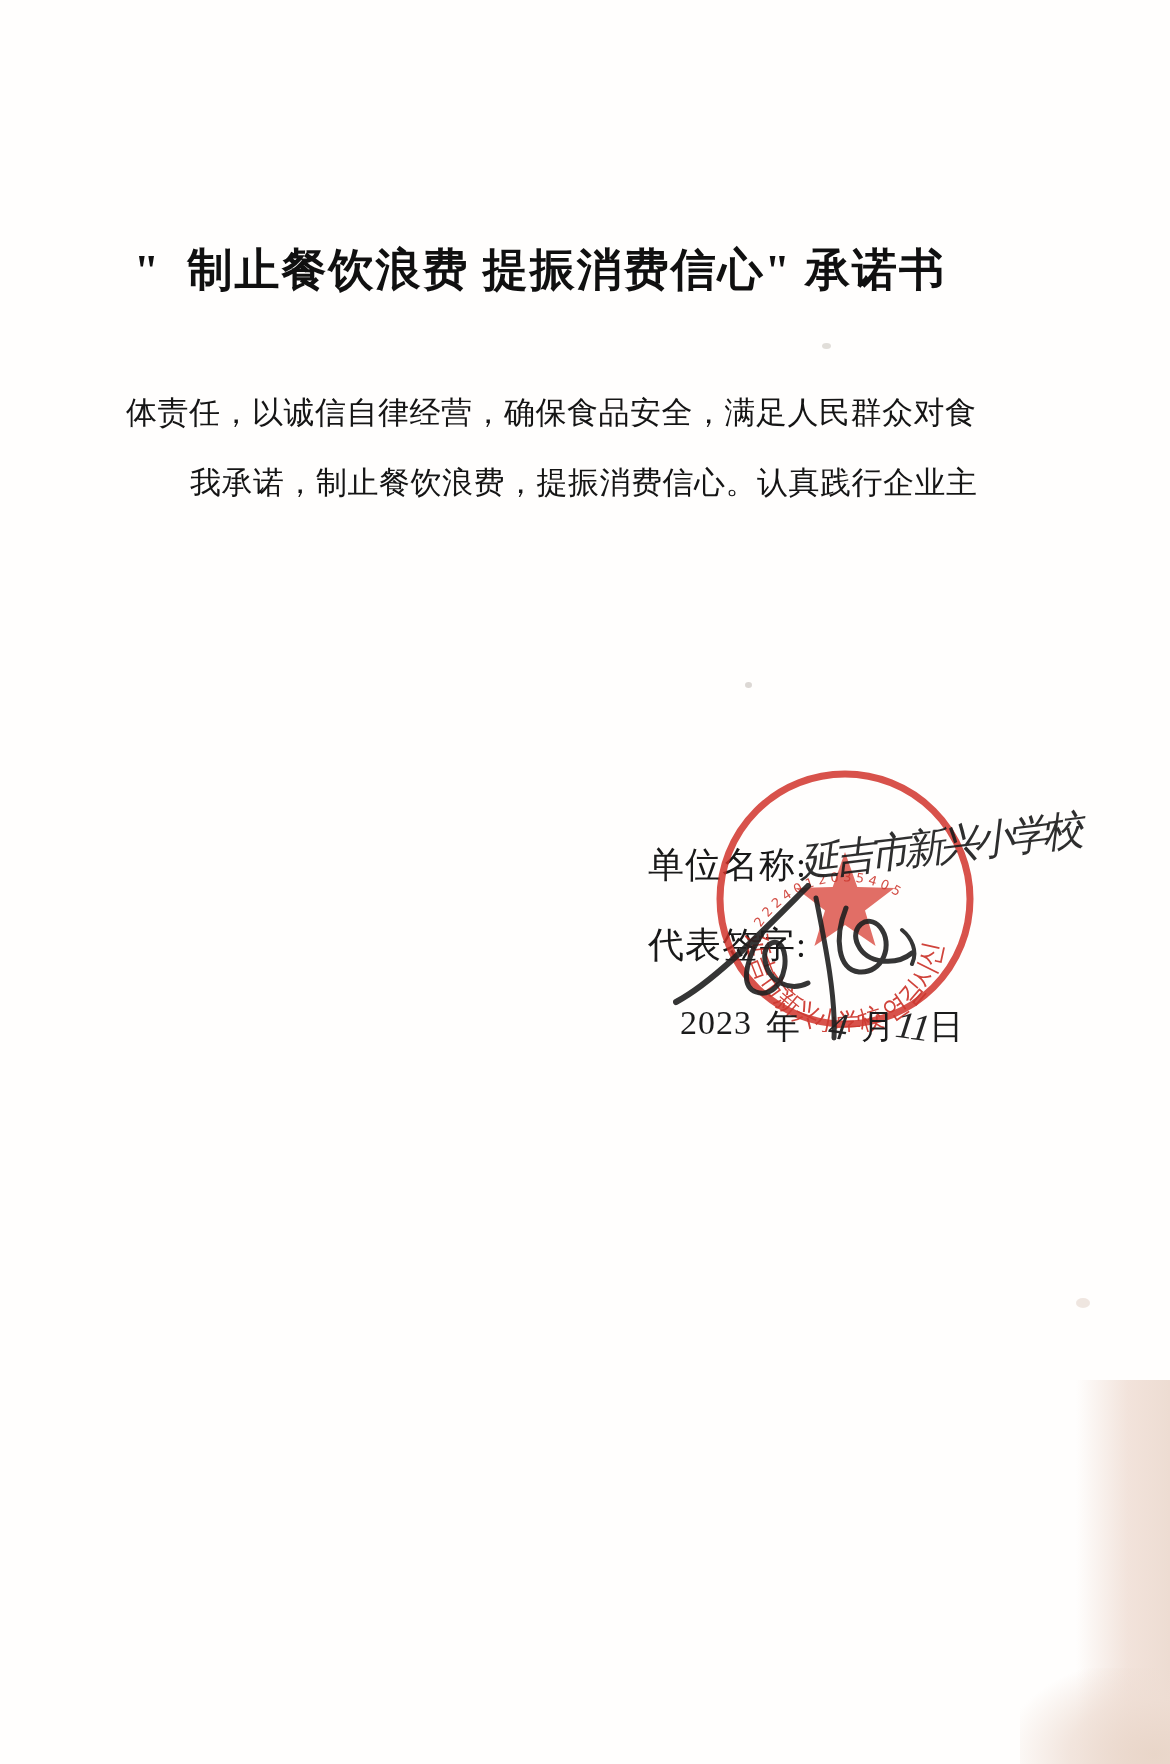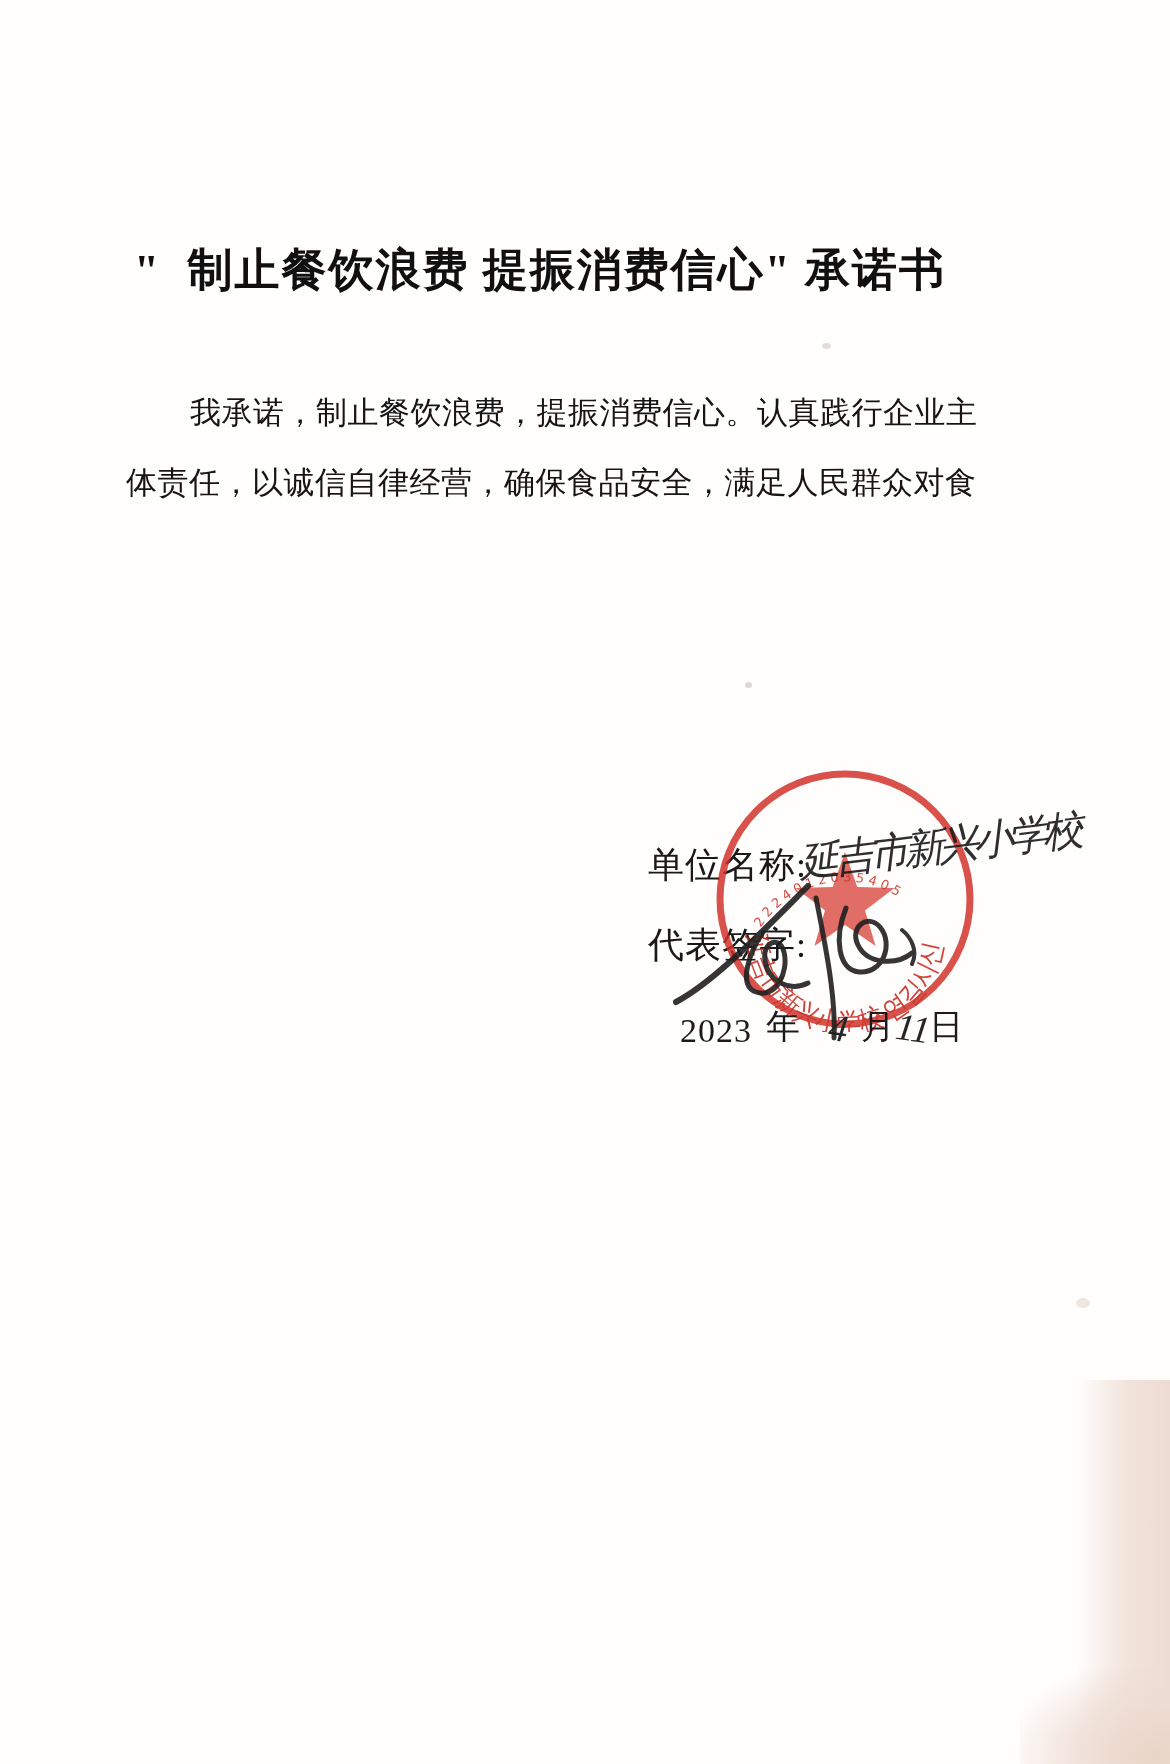--- a/index.html
+++ b/index.html
@@ -44,21 +44,21 @@
   .unit-handwriting{
     position:absolute;left:798px;top:818px;width:300px;
     font-size:41px;letter-spacing:-6px;
     transform:rotate(-7deg);
     opacity:.92;
     z-index:6;
     white-space:pre;
   }
   .date-row{
     position:absolute;left:680px;top:1004px;
-    display:flex;align-items:flex-end;
+    display:flex;align-items:flex-start;
     font-size:34px;letter-spacing:1px;color:#1b1b1b;
     z-index:6;
   }
   .date-row .printed{white-space:pre;}
   .date-hand{
     font-size:38px;letter-spacing:-1px;
     transform:rotate(8deg);
     display:inline-block;
     color:#262626;
   }
@@ -90,22 +90,22 @@
   .dot3{left:1076px;top:1298px;width:14px;height:10px;background:#e4d6cd;border-radius:50%;opacity:.6;}
 </style>
 </head>
 <body>
 
 <div id="page">
 
   <div class="doc-title">"  制止餐饮浪费 提振消费信心" 承诺书</div>
 
   <div class="paragraph">
+    <div class="line">体责任，以诚信自律经营，确保食品安全，满足人民群众对食</div>
     <div class="line first">我承诺，制止餐饮浪费，提振消费信心。认真践行企业主</div>
-    <div class="line">体责任，以诚信自律经营，确保食品安全，满足人民群众对食</div>
   </div>
 
   <svg class="seal" viewBox="0 0 266 266" xmlns="http://www.w3.org/2000/svg">
     <defs>
       <path id="arcTop" d="M 36 169 A 97 97 0 1 0 230 169" fill="none"></path>
       <path id="arcBottom" d="M 42 174 A 100 100 0 0 1 224 174" fill="none"></path>
     </defs>
     <circle cx="133" cy="133" r="125" fill="none" stroke="#cf2f27" stroke-width="7" opacity="0.9"></circle>
     <polygon points="133,86 145.3,121 182.5,121.9 153,144.5 163.6,180.1 133,159 102.4,180.1 113,144.5 83.5,121.9 120.7,121" fill="#d8473c" opacity="0.85"></polygon>
     <text font-size="27" fill="#c9291f" font-family="Liberation Serif, DejaVu Serif, serif" textLength="392" lengthAdjust="spacingAndGlyphs" opacity="0.95">

